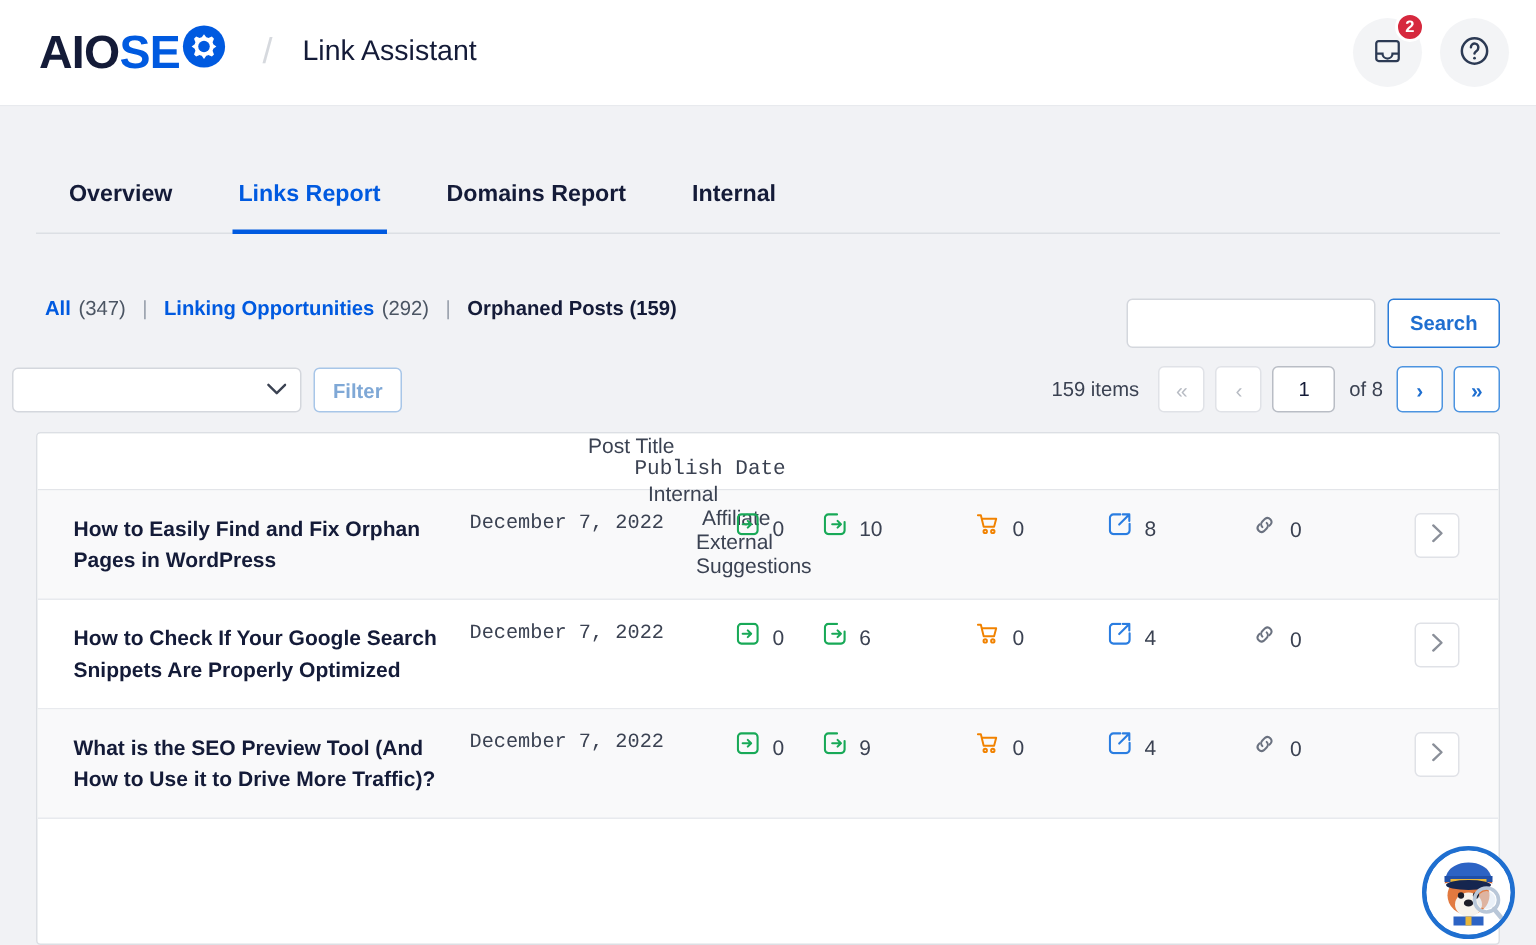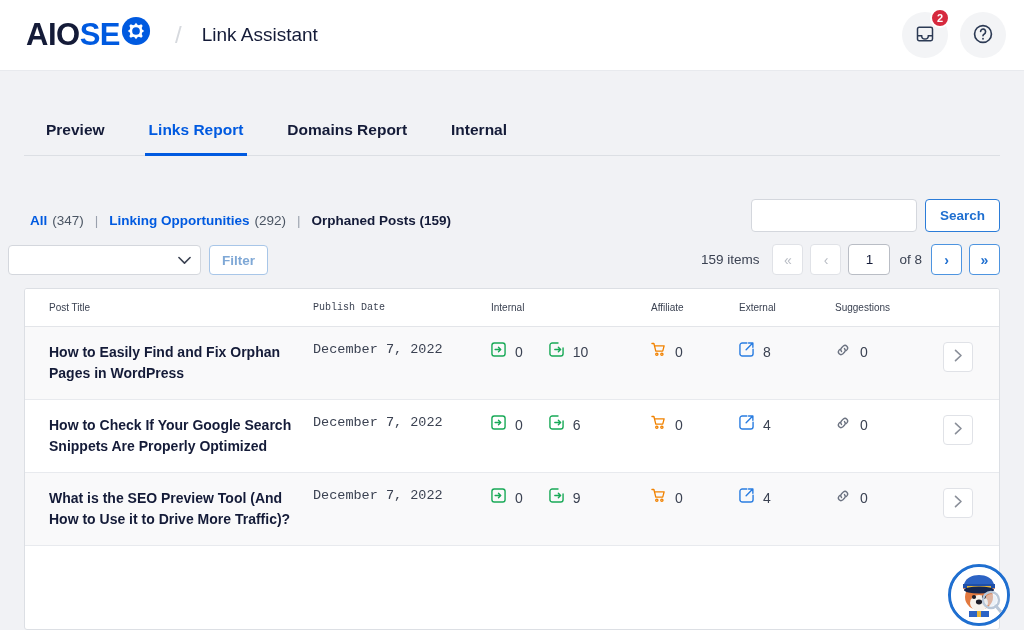--- a/index.html
+++ b/index.html
@@ -60,21 +60,21 @@
     font-family: "Liberation Sans", sans-serif;
   }
   .tab.active { color: #005ae0; }
   .tab.active::after {
     content: ""; position: absolute; left: 18px; right: 18px; bottom: -1px;
     height: 3px; background: #005ae0;
   }
 
   
   .filter-links {
-    position: absolute; left: 30px; top: 213px;
+    position: absolute; left: 30px; top: 198px;
     font-size: 13.5px; color: #141b38; display: flex; align-items: center; gap: 5px;
   }
   .filter-links a { color: #005ae0; text-decoration: none; font-weight: 600; cursor: pointer; }
   .filter-links .count { color: #4b5563; font-weight: 400; }
   .filter-links .sep { color: #9aa1ad; margin: 0 6px; }
   .filter-links .current { color: #141b38; font-weight: 700; }
 
   .search-wrap { position: absolute; right: 24px; top: 199px; display: flex; gap: 8px; }
   .search-input {
     width: 166px; height: 33px; border: 1px solid #d4d7dd; border-radius: 4px;
@@ -123,21 +123,21 @@
   .pg-of { margin: 0 2px; color: #3b4252; text-align: center; }
 
   
   .table-card {
     position: absolute; left: 24px; top: 288px; width: 976px; height: 342px;
     background: #fff; border: 1px solid #dcdfe4; border-radius: 3px; overflow: hidden;
   }
   .t-head {
     display: flex; align-items: center; height: 38px;
     border-bottom: 1px solid #e3e5e9; background: #fff;
-    font-size: 10px; color: #3b4252;
+    font-size: 14px; color: #3b4252; flex-direction: column;
   }
   .t-row {
     display: flex; align-items: flex-start;
     border-bottom: 1px solid #e8eaee; padding-top: 15px; padding-bottom: 15px;
   }
   .t-row.alt { background: #f9f9fa; }
   .c-title { width: 288px; padding-left: 24px; }
   .c-date  { width: 178px; font-family: Liberation Mono, monospace; }
   .c-int   { width: 160px; display: flex; gap: 26px; }
   .c-aff   { width: 88px; }
@@ -206,21 +206,21 @@
             <circle cx="12" cy="12" r="9.2"></circle>
             <path d="M9.4 9.3a2.7 2.7 0 115.2 1c0 1.7-2.6 2-2.6 3.6" stroke-linecap="round"></path>
             <circle cx="12" cy="17.2" r="1" fill="#2c3a54" stroke="none"></circle>
           </svg>
         </span>
       </button>
     </div>
   </div>
 
   <div class="tabs">
-    <button class="tab">Preview</button>
+    <button class="tab">Overview</button>
     <button class="tab active">Links Report</button>
     <button class="tab">Domains Report</button>
     <button class="tab">Internal</button>
   </div>
 
   <div class="filter-links">
     <a>All</a>
     <span class="count">(347)</span>
     <span class="sep">|</span>
     <a>Linking Opportunities</a>

